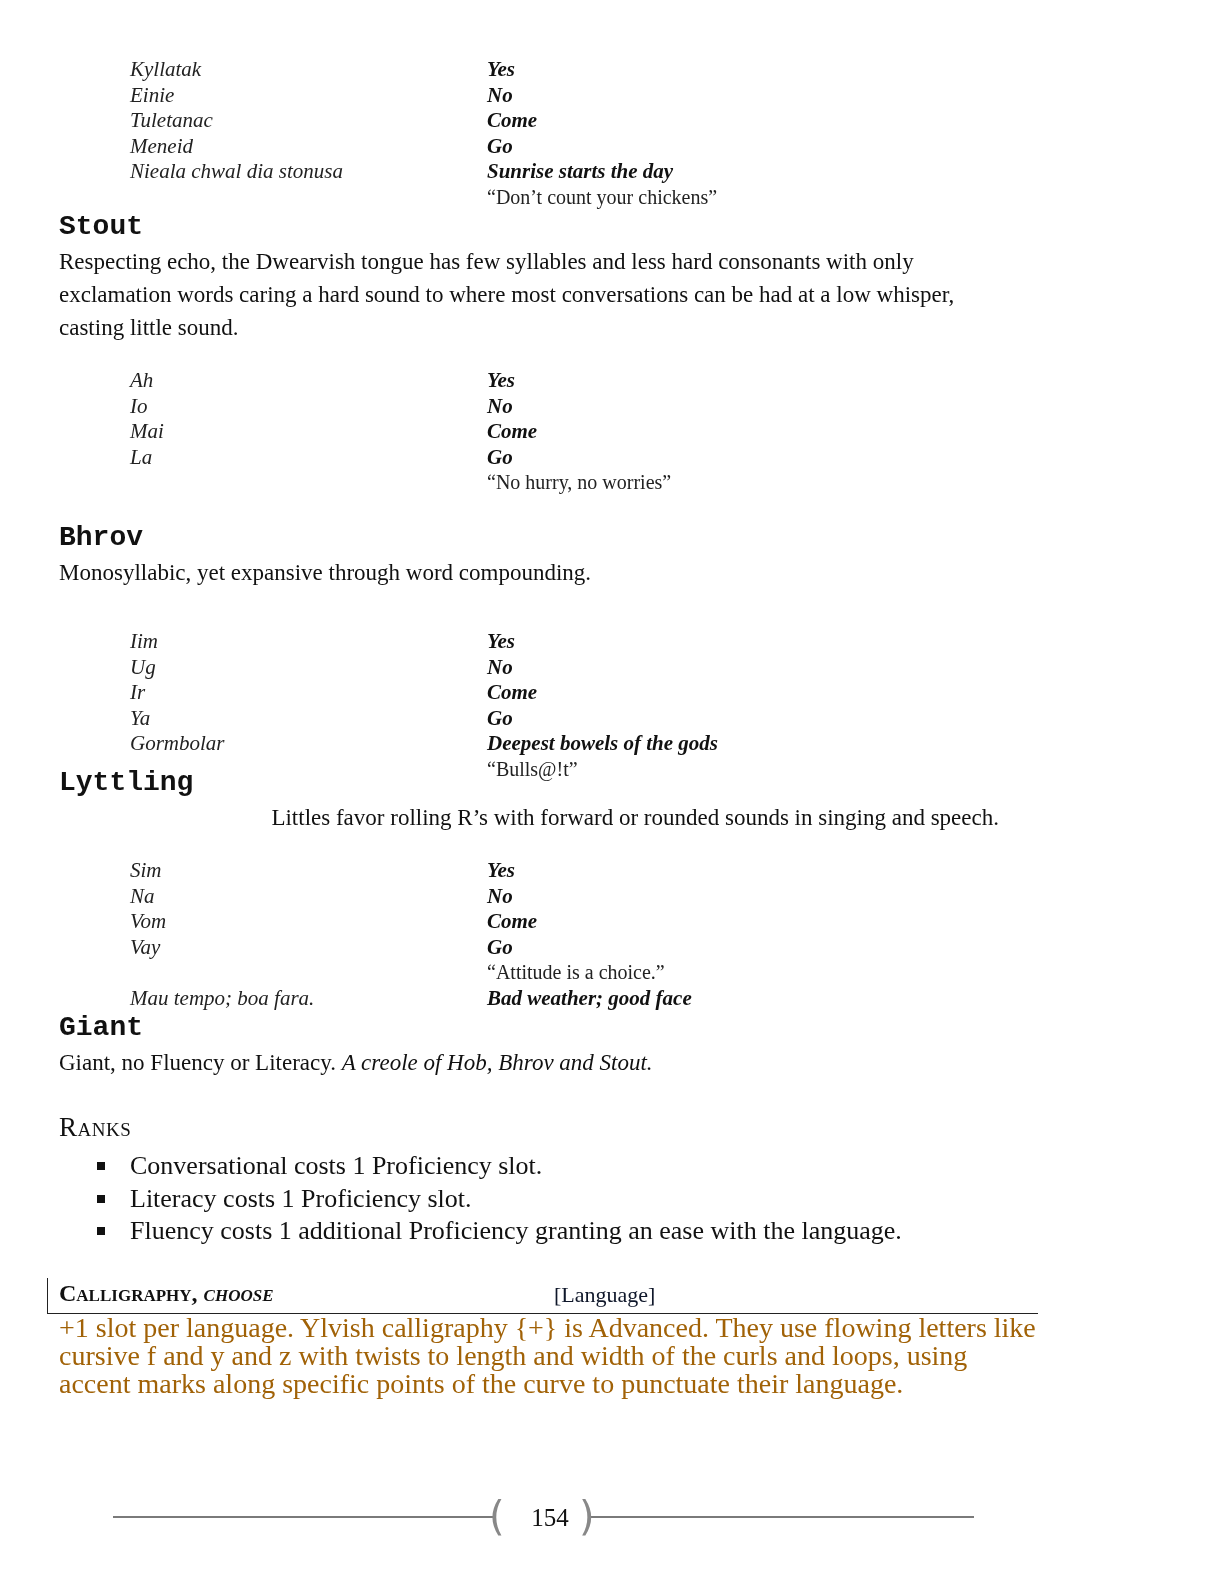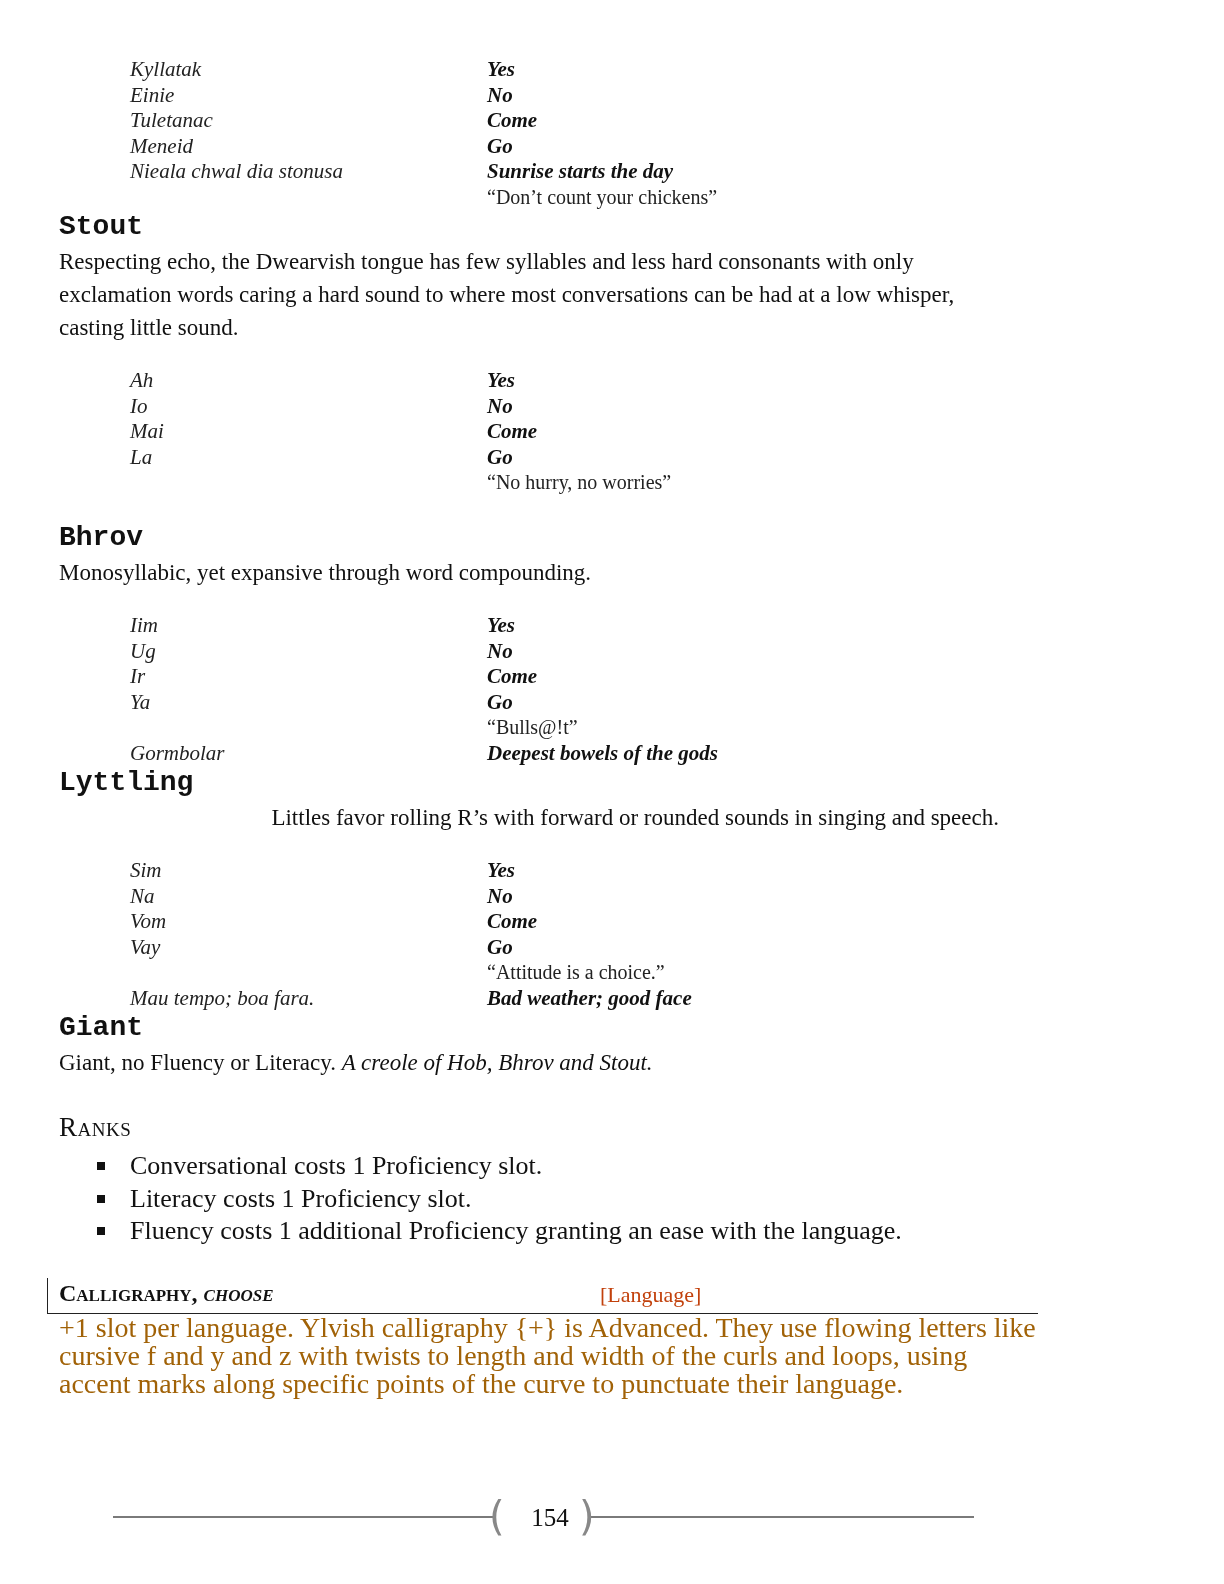--- a/index.html
+++ b/index.html
@@ -12,21 +12,21 @@
   .heading { position: absolute; left: 59px; font-family: Liberation Mono, monospace; font-weight: bold; font-size: 28px; color: #111; }
   .para { position: absolute; left: 59px; width: 940px; font-family: "Liberation Serif", serif; font-size: 23px; line-height: 33px; color: #111; }
   .para .ital { font-style: italic; }
   .ranks-title { position: absolute; left: 59px; top: 1112px; font-family: "Liberation Serif", serif; font-size: 27px; font-variant: small-caps; letter-spacing: 0.5px; color: #111; }
   .ranks-list { position: absolute; left: 95px; top: 1150px; margin: 0; padding: 0; list-style: none; }
   .ranks-list li { position: relative; padding-left: 35px; font-family: "Liberation Serif", serif; font-size: 26px; line-height: 32.5px; color: #111; }
   .ranks-list li .bullet { position: absolute; left: 2px; top: 12px; width: 8px; height: 8px; background: #111; }
   .callig-box { position: absolute; left: 47px; top: 1278px; width: 990px; height: 35px; border-left: 1.5px solid #222; border-bottom: 1.5px solid #222; }
   .callig-title { position: absolute; left: 11px; top: 2px; font-family: "Liberation Serif", serif; font-size: 24px; font-variant: small-caps; color: #111; font-weight: bold; }
   .callig-title .ital { font-style: italic; }
-  .callig-tag { position: absolute; left: 506px; top: 4px; font-family: "Liberation Serif", serif; font-size: 22px; color: #c2410c; margin-left: 46px; }
+  .callig-tag { position: absolute; left: 506px; top: 4px; font-family: "Liberation Serif", serif; font-size: 22px; color: #0f172a; }
   .callig-body { position: absolute; left: 59px; top: 1314px; width: 980px; font-family: "Liberation Serif", serif; font-size: 28px; line-height: 28px; color: #a16207; }
   .footer-line { position: absolute; top: 1516px; height: 2px; background: #7a7a7a; }
   .page-num-wrap { position: absolute; left: 493px; top: 1496px; width: 98px; height: 42px; }
   .brace { position: absolute; top: 0; font-family: "DejaVu Sans", sans-serif; font-size: 40px; line-height: 40px; color: #888; }
   .page-num { position: absolute; left: 0; width: 114px; top: 8px; text-align: center; font-family: "Liberation Serif", serif; font-size: 25px; color: #111; }
 </style>
 </head>
 <body>
 
 <div class="glossary" style="top:57px;">
@@ -74,43 +74,43 @@
       <span class="g-term">La</span>
       <span class="g-meaning">Go</span>
     </div>
   <div class="g-row">
       <span class="g-note">“No hurry, no worries”</span>
     </div>
 </div>
 
 <div class="heading" style="top:522px;">Bhrov</div>
 <div class="para" style="top:556px;">Monosyllabic, yet expansive through word compounding.</div>
-<div class="glossary" style="top:613px;">
+<div class="glossary" style="top:629px;">
   <div class="g-row">
       <span class="g-term">Iim</span>
       <span class="g-meaning">Yes</span>
     </div>
   <div class="g-row">
       <span class="g-term">Ug</span>
       <span class="g-meaning">No</span>
     </div>
   <div class="g-row">
       <span class="g-term">Ir</span>
       <span class="g-meaning">Come</span>
     </div>
   <div class="g-row">
       <span class="g-term">Ya</span>
       <span class="g-meaning">Go</span>
     </div>
   <div class="g-row">
-      <span class="g-note">“Bulls@!t”</span>
+      <span class="g-term">Gormbolar</span>
+      <span class="g-meaning">Deepest bowels of the gods</span>
     </div>
   <div class="g-row">
-      <span class="g-term">Gormbolar</span>
-      <span class="g-meaning">Deepest bowels of the gods</span>
+      <span class="g-note">“Bulls@!t”</span>
     </div>
 </div>
 
 <div class="heading" style="top:767px;">Lyttling</div>
 <div class="para" style="top:801px;text-align:right;">Littles favor rolling R’s with forward or rounded sounds in singing and speech.</div>
 <div class="glossary" style="top:858px;">
   <div class="g-row">
       <span class="g-term">Sim</span>
       <span class="g-meaning">Yes</span>
     </div>

